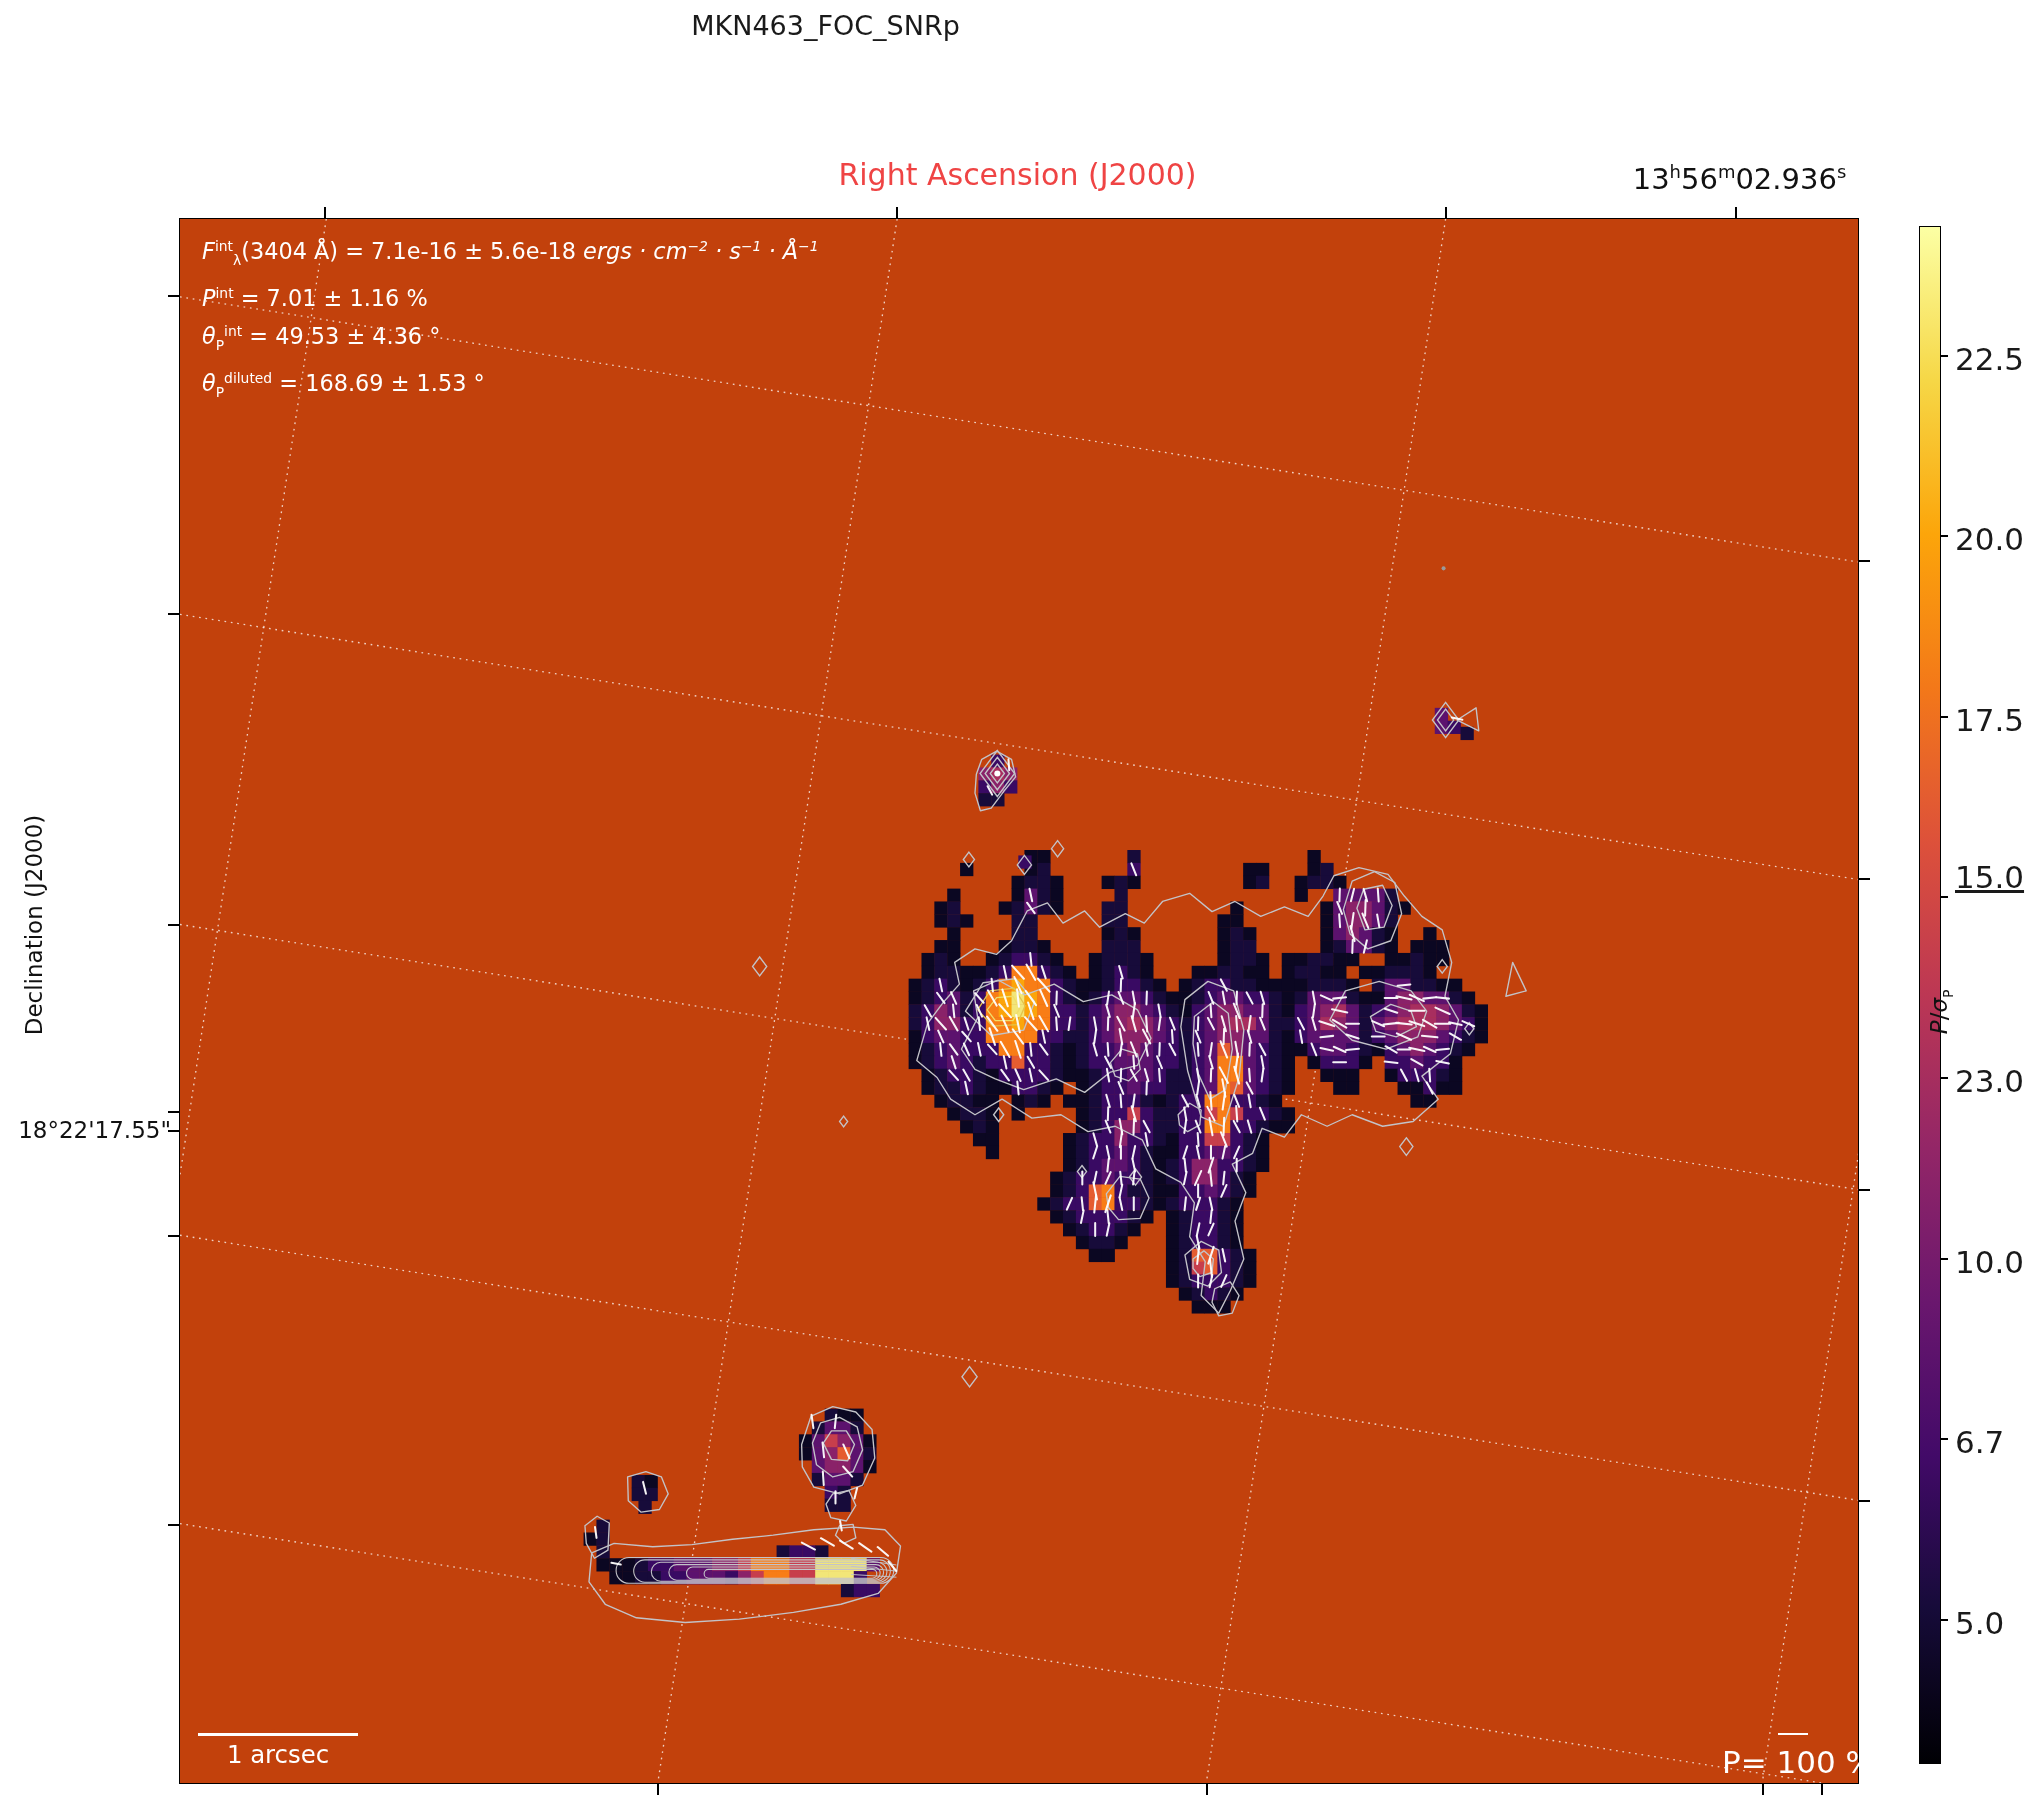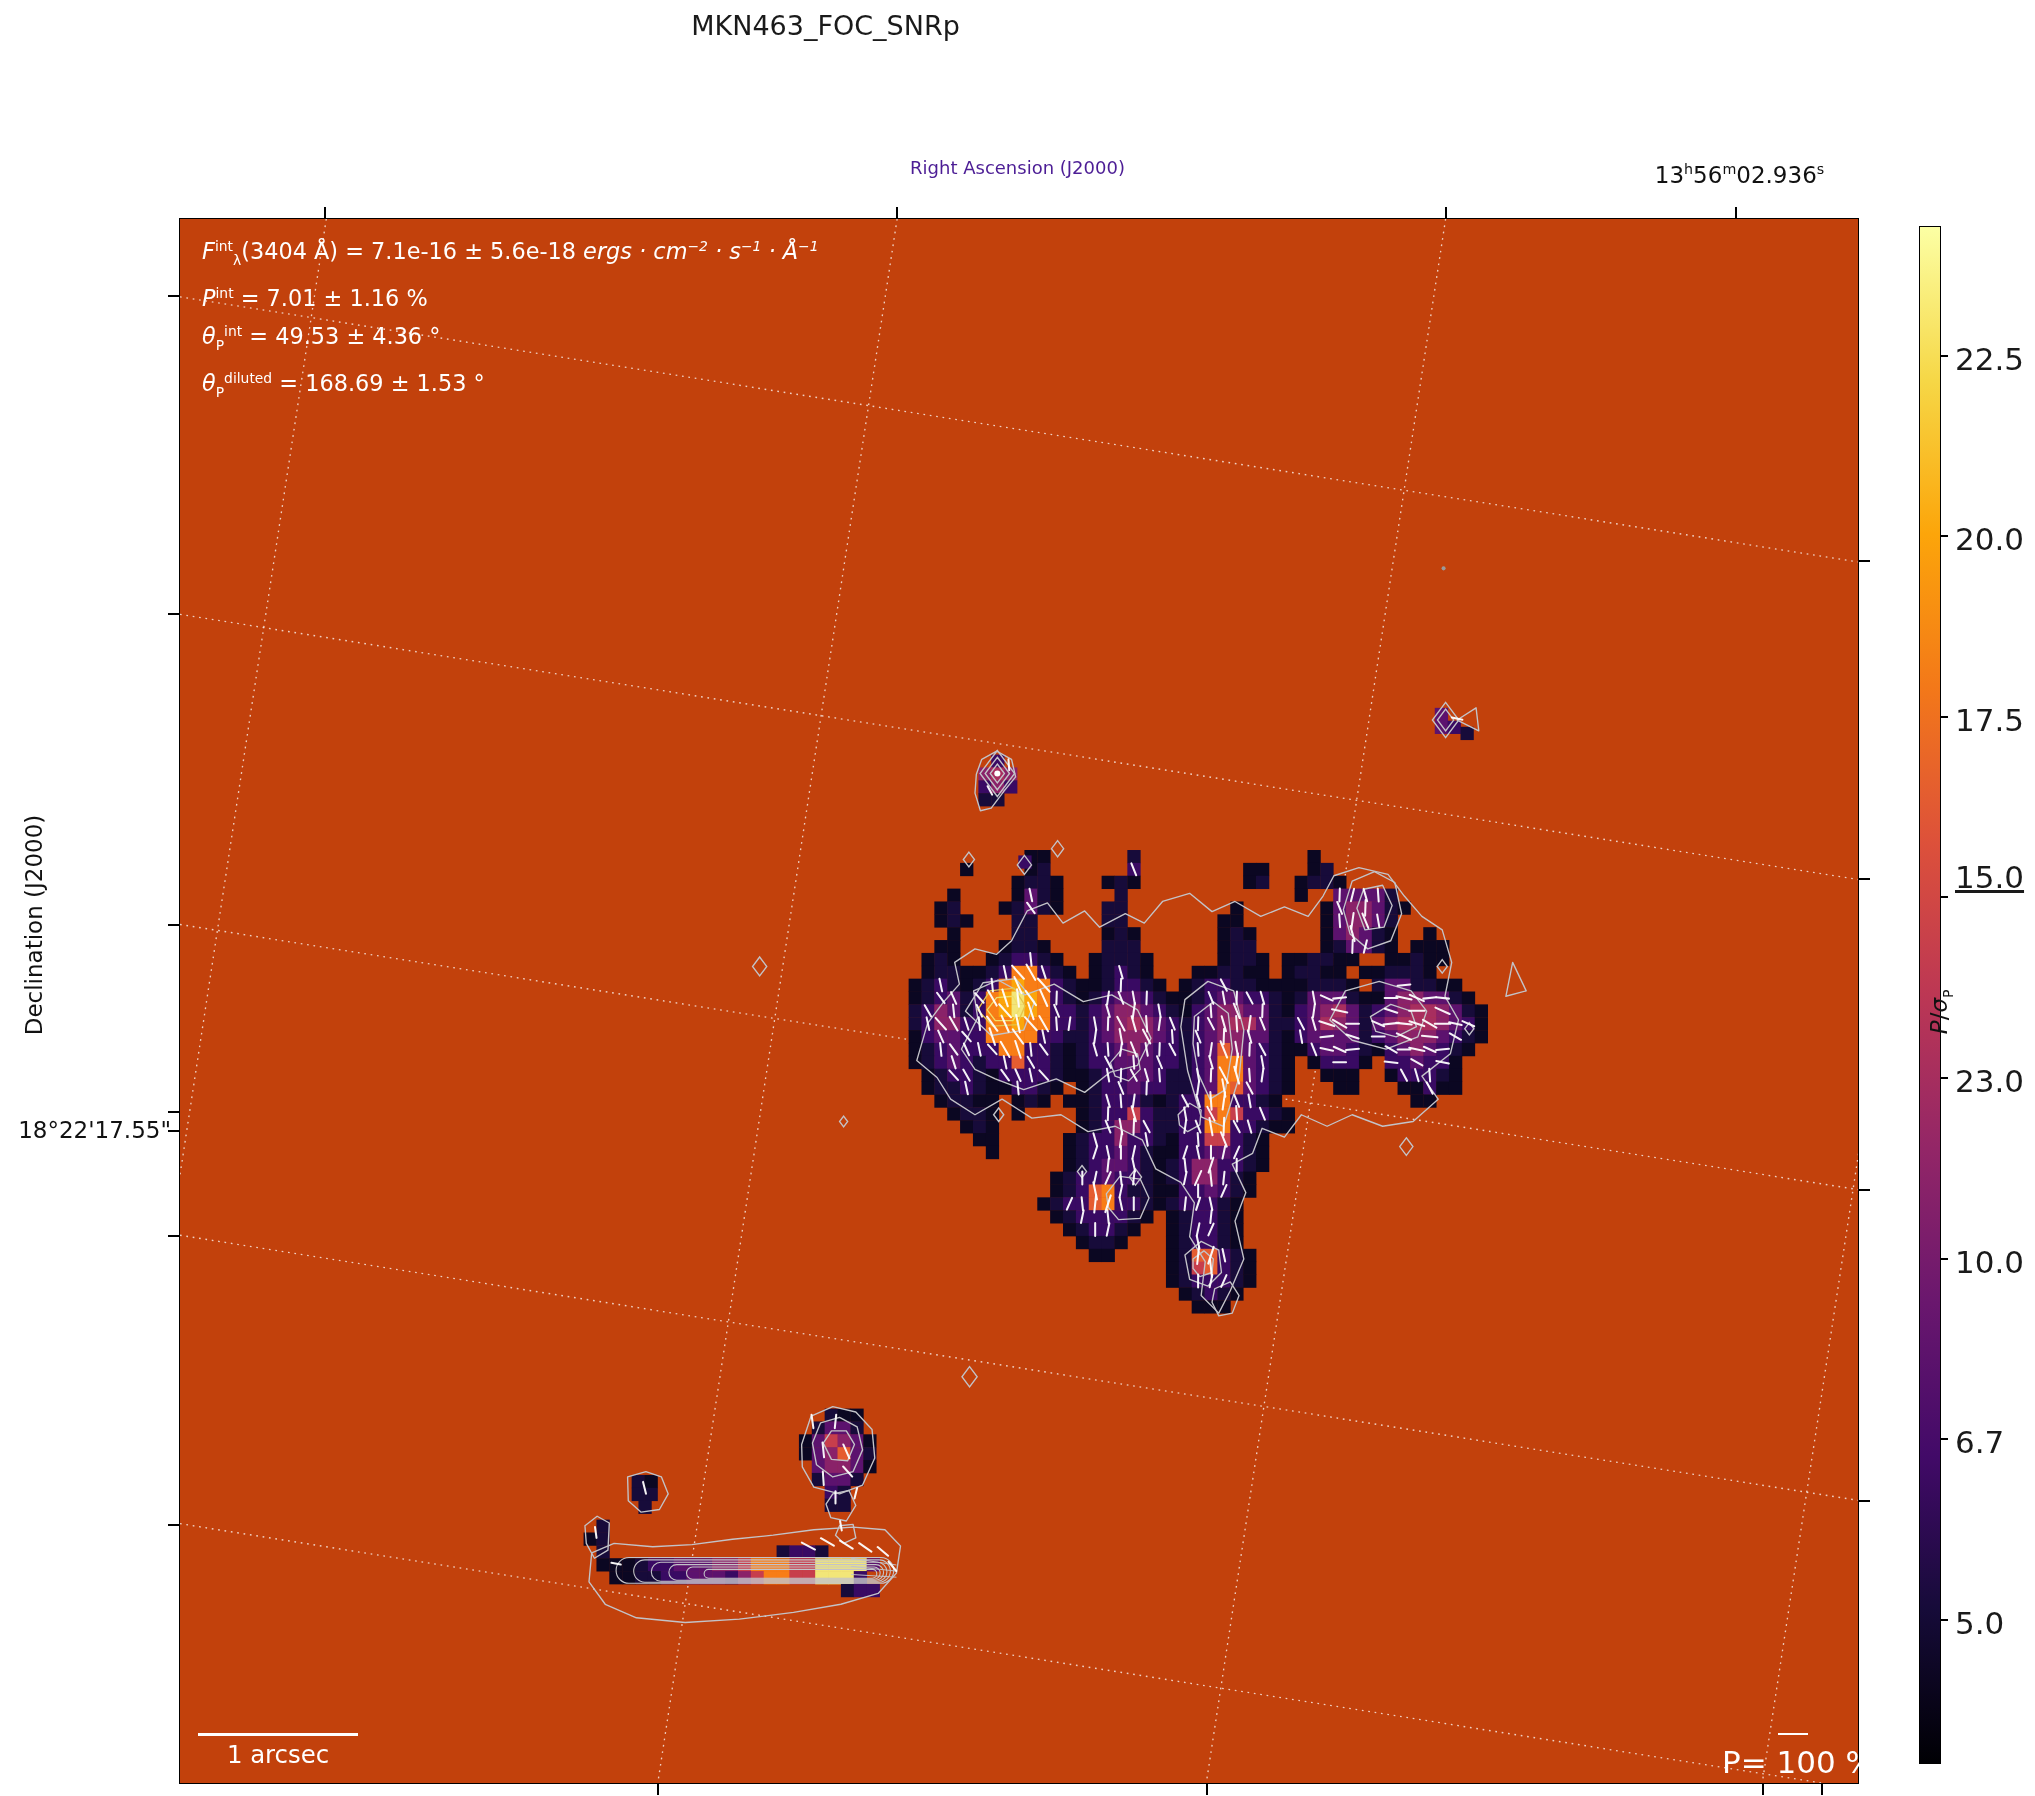--- a/index.html
+++ b/index.html
@@ -8,22 +8,22 @@
   .abs{position:absolute;}
   .lbl{position:absolute;white-space:nowrap;}
   sup,sub{font-size:62%;}
   sup{vertical-align:super;}
   sub{vertical-align:sub;}
   .it{font-style:italic;}
   #plot{position:absolute;left:179px;top:218px;width:1680px;height:1566px;
         background:#c2410c;border:1.4px solid #000;box-sizing:border-box;}
   #plot svg{position:absolute;left:0;top:0;width:100%;height:100%;}
   #title{top:9.5px;left:0;width:1651px;text-align:center;font-size:27px;color:#1a1a1a;}
-  #ra-axis-label{top:157px;left:0;width:2035px;text-align:center;font-size:18px;color:#4c1d95;}
-  #ra-tick-label{top:161px;left:1614px;width:251px;text-align:center;font-size:23px;color:#111;}
+  #ra-axis-label{top:157px;left:0;width:2035px;text-align:center;font-size:30px;color:#ef4444;}
+  #ra-tick-label{top:161px;left:1614px;width:251px;text-align:center;font-size:29px;color:#111;}
   #dec-axis-label{top:912px;left:-102px;width:271px;text-align:center;font-size:23px;color:#111;
         transform:rotate(-90deg);}
   #dec-tick-label{top:1117px;left:0px;width:171px;text-align:right;font-size:23px;color:#111;}
   #annot{left:201px;top:229px;font-size:22.4px;color:#ffffff;line-height:33px;}
   #scalebar-line{left:198px;top:1733px;width:160px;height:2.7px;background:#fff;}
   #scalebar-label{left:198px;top:1740px;width:160px;text-align:center;font-size:24.4px;color:#fff;}
   #pleg-line{left:1778px;top:1733px;width:30px;height:2px;background:#fff;}
   #pleg-label{left:1722px;top:1744px;width:149px;text-align:center;font-size:31px;color:#fff;}
   #colorbar{position:absolute;left:1919px;top:226px;width:22px;height:1538px;
         border:1.4px solid #000;box-sizing:border-box;

